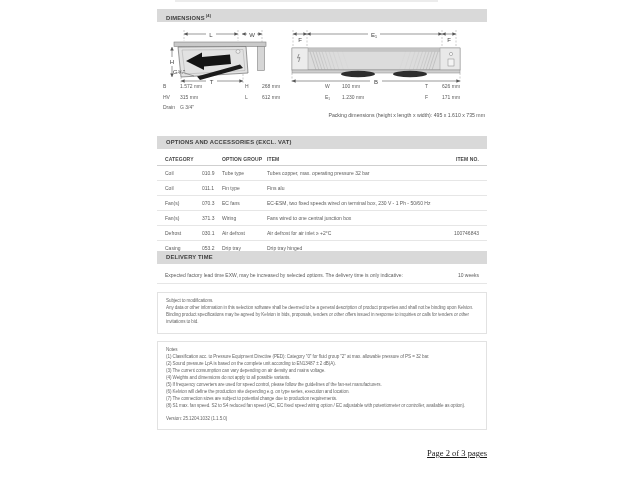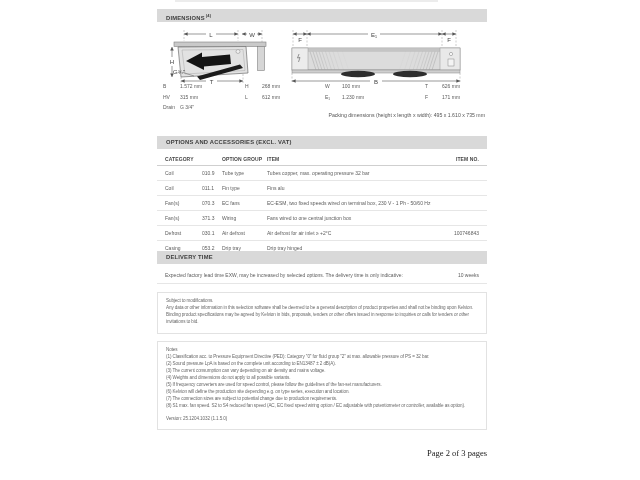--- a/index.html
+++ b/index.html
@@ -31,21 +31,21 @@
       padding:0 8px;display:flex;justify-content:space-between;font-size:5px;
       height:18px;line-height:18px;border-bottom:1px solid #e6e6e6;color:#5c5c5c;}
   .box{position:absolute;left:0;width:330px;box-sizing:border-box;
       border:1px solid #e2e2e2;padding:4px 8px;font-size:4.6px;letter-spacing:-0.1px;
       line-height:7px;color:#6a6a6a;background:#fff;overflow:hidden;}
   .box.disclaimer{top:292px;height:42px;}
   .box.notes{top:341px;height:89px;}
   .note-line{white-space:nowrap;}
   .version{margin-top:6px;}
   .page-footer{position:absolute;top:448px;left:0;width:330px;text-align:right;
-      font-family:"Liberation Serif",serif;font-size:8.5px;color:#1a1a1a;}
+      font-family:"Liberation Serif",serif;font-size:8.5px;color:#1a1a1a;text-decoration:underline;}
 </style>
 </head>
 <body>
 
 <div class="content">
   <div class="top-remnant"></div>
 
   <div class="sec-header" style="top:9px;">
     <span>DIMENSIONS</span><sup>(4)</sup>
   </div>

